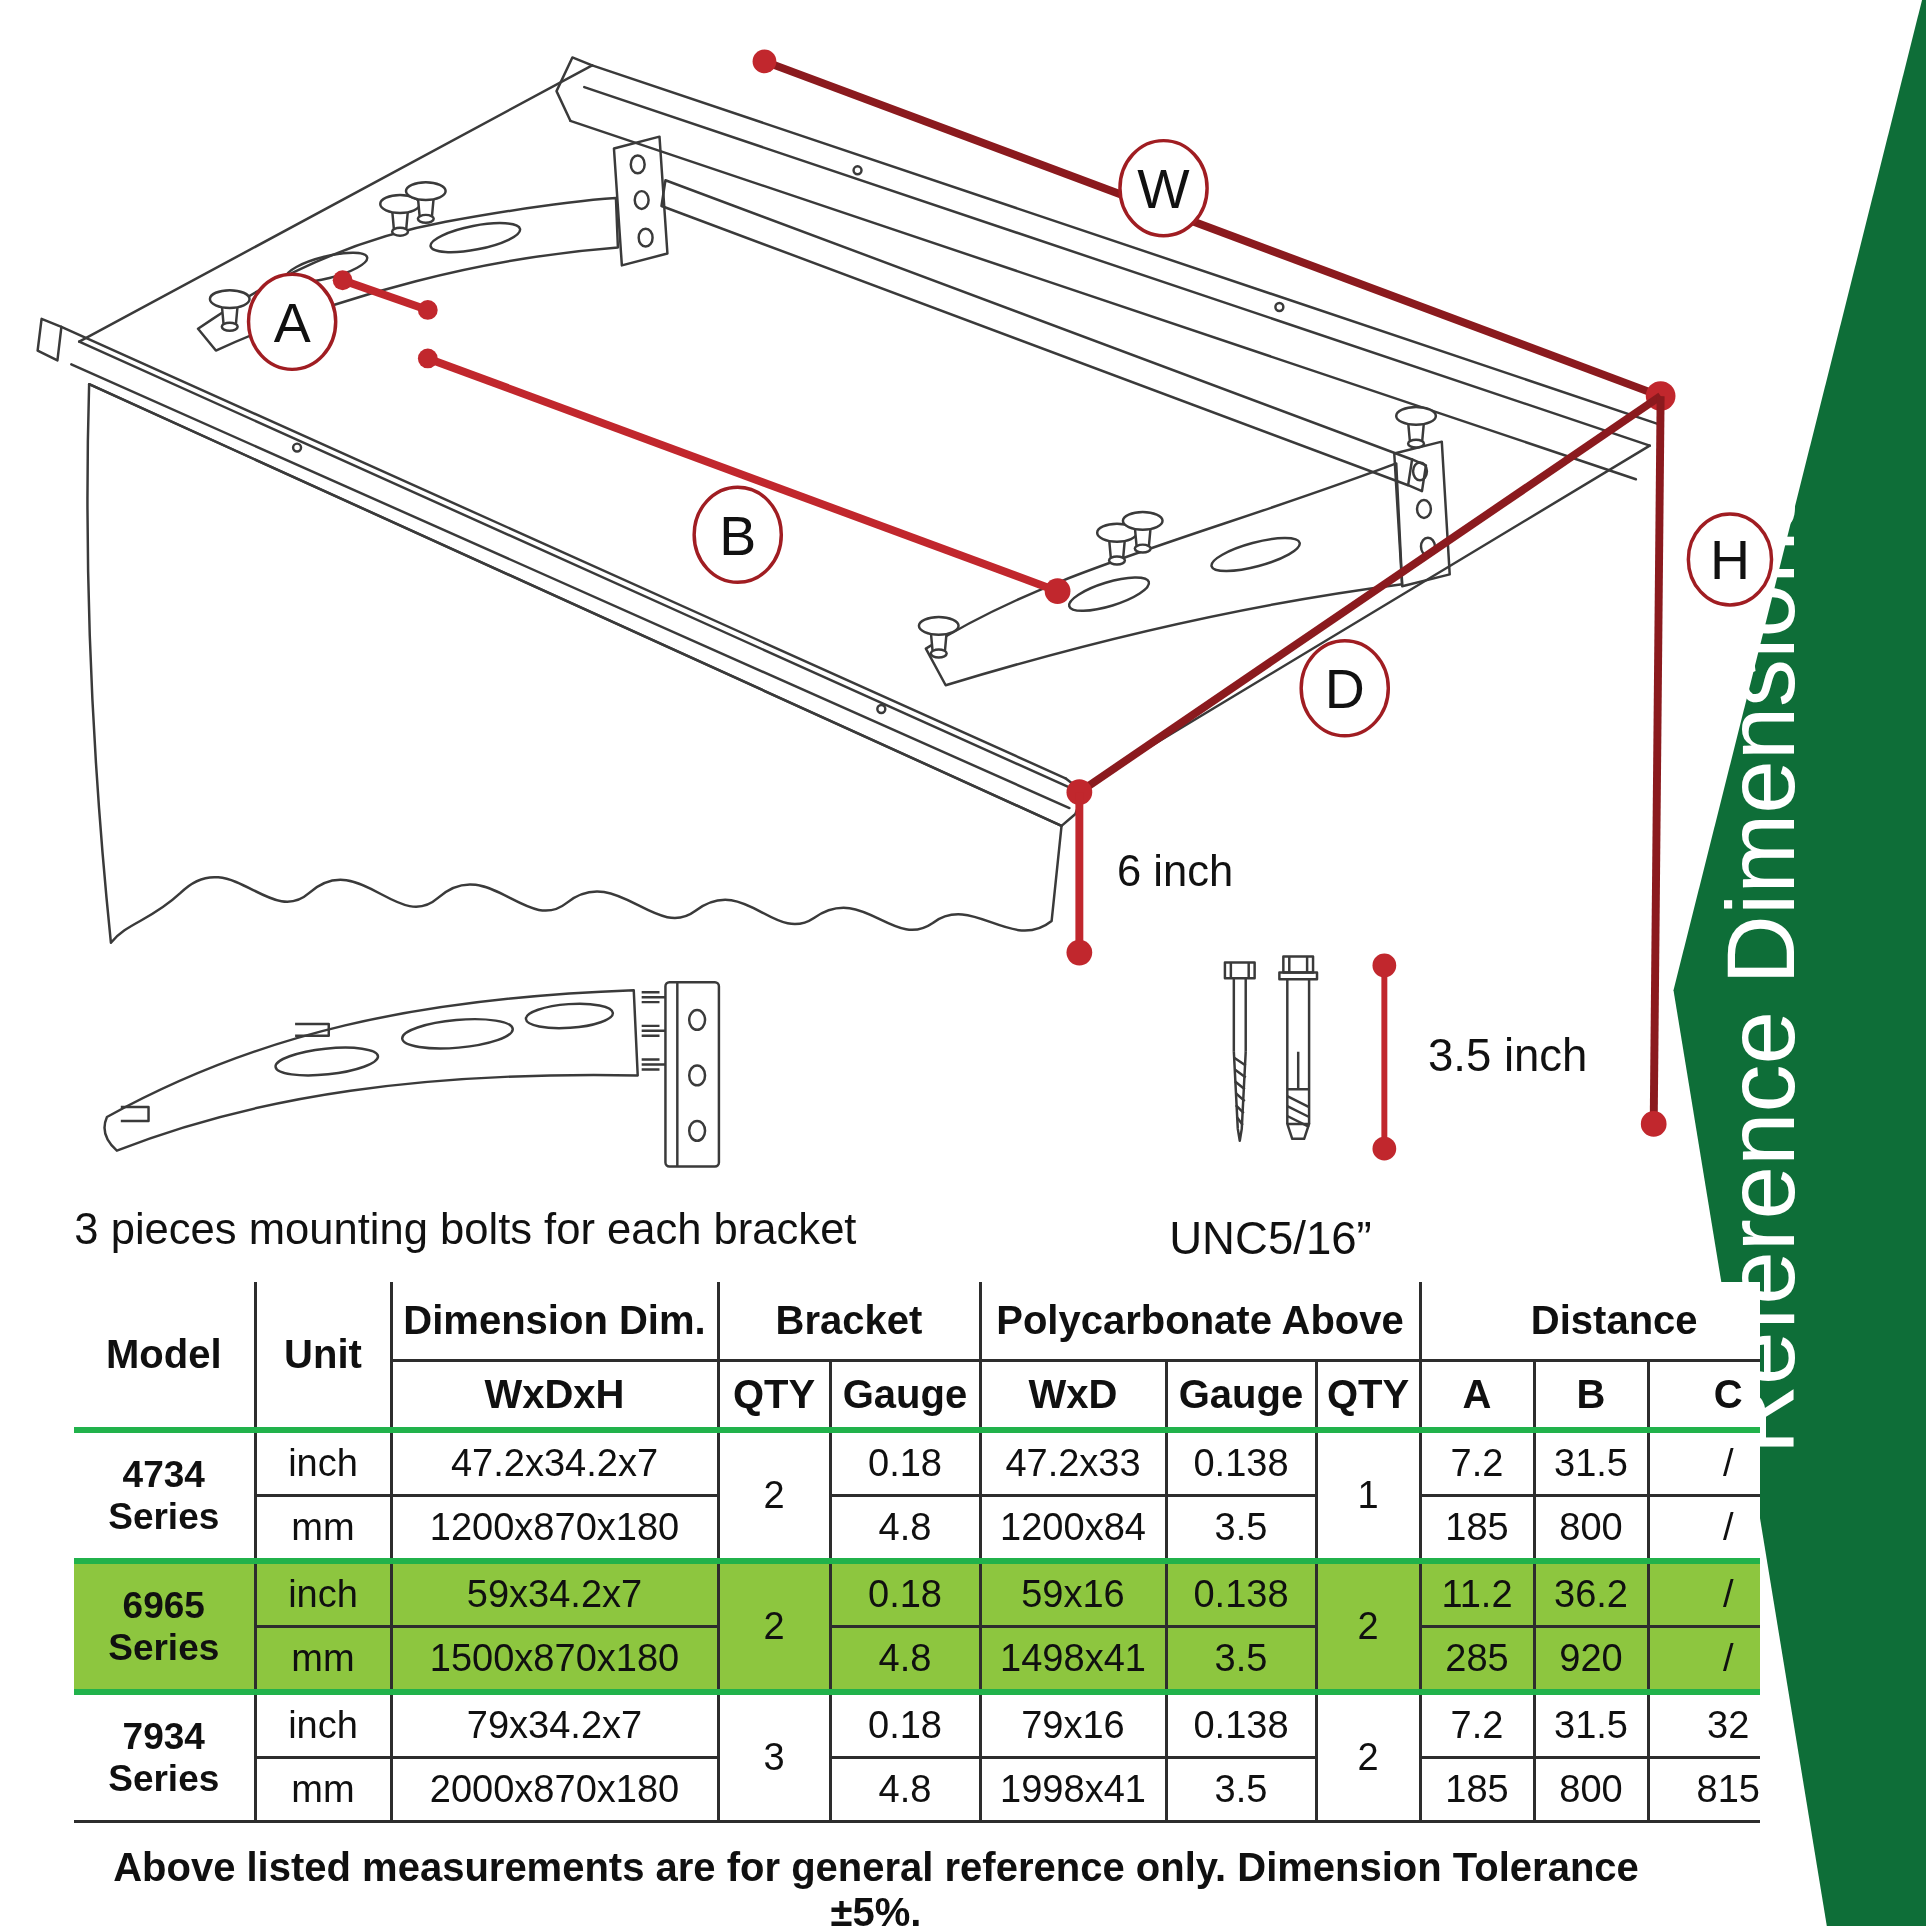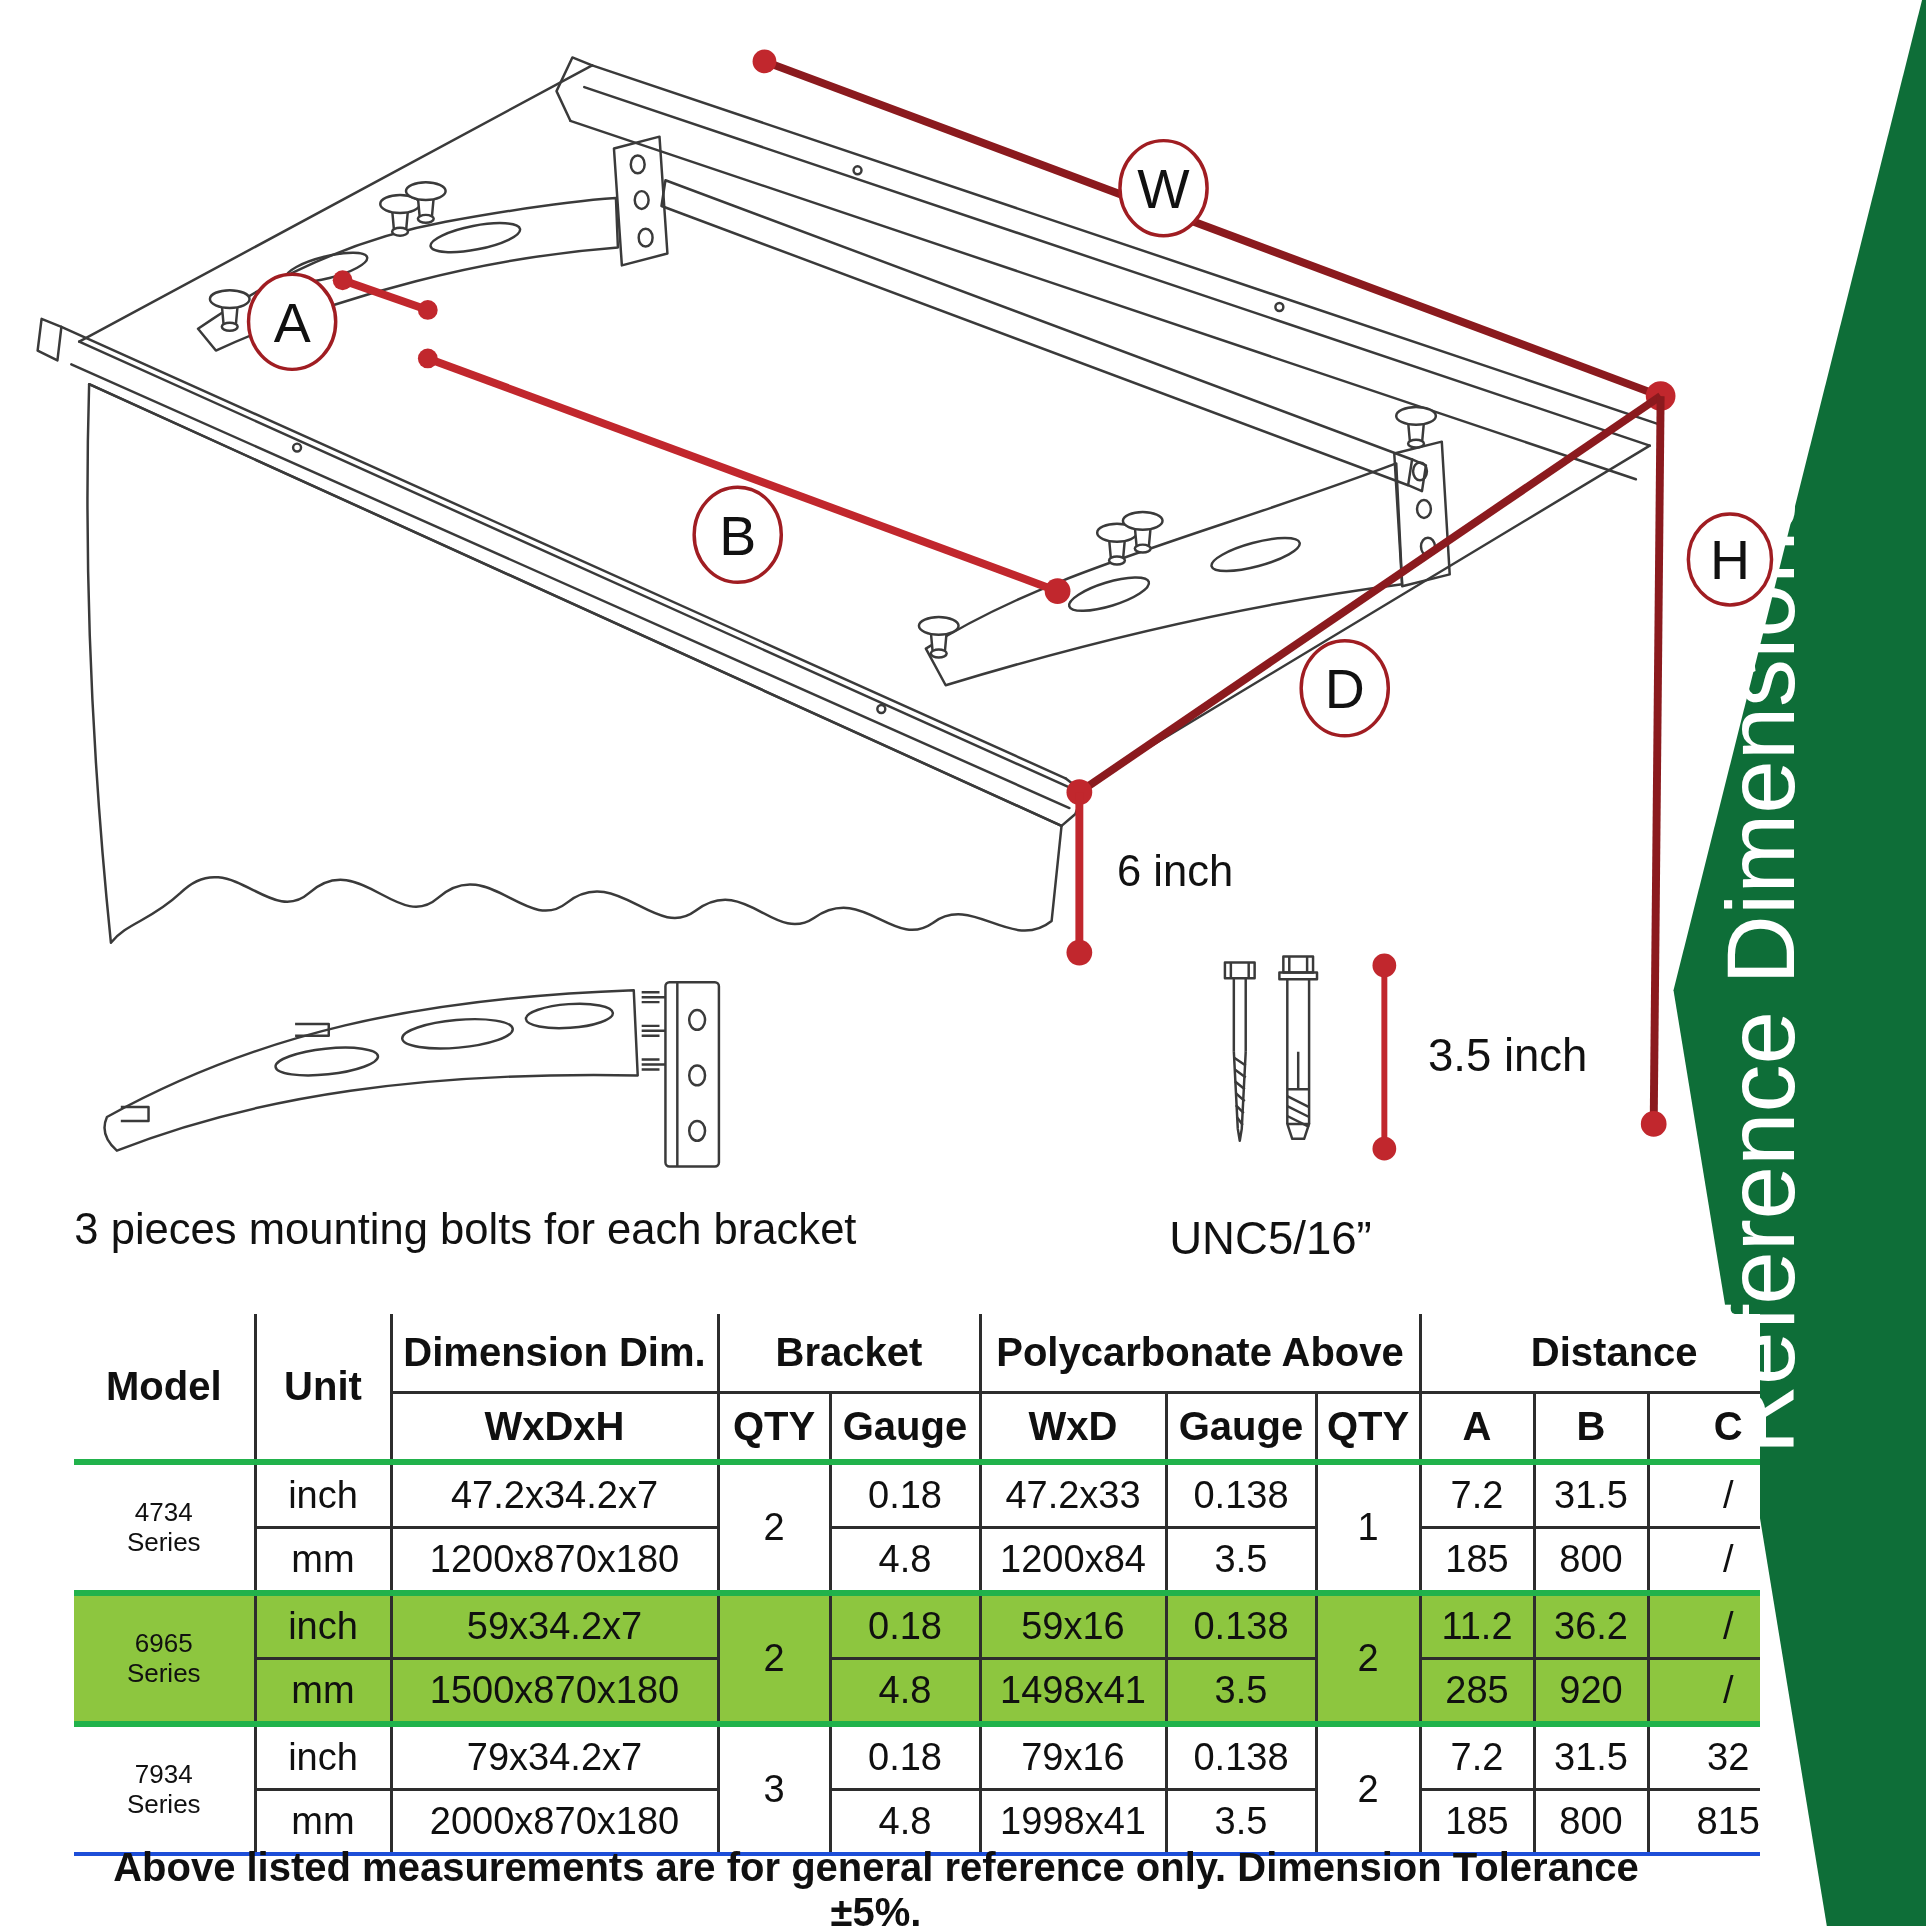--- a/index.html
+++ b/index.html
@@ -1,32 +1,32 @@
 <!DOCTYPE html>
 <html><head>
 <meta charset="utf-8">
 <style>
   html,body{margin:0;padding:0;background:#fff;}
   body{width:1927px;height:1927px;overflow:hidden;font-family:"Liberation Sans",sans-serif;}
   #stage{position:relative;width:1927px;height:1927px;background:#fff;}
   #artwork{position:absolute;left:0;top:0;z-index:1;}
   #artwork text{font-family:"Liberation Sans",sans-serif;fill:#111;}
-  .spec-table{position:absolute;left:74px;top:1314px;z-index:2;border-collapse:collapse;table-layout:fixed;
-    border-bottom:4px solid #1d4ed8;}
+  .spec-table{position:absolute;left:74px;top:1282px;z-index:2;border-collapse:collapse;table-layout:fixed;
+    border-bottom:2px solid #1d4ed8;}
   .spec-table th,.spec-table td{border:3px solid #2d2d2d;text-align:center;vertical-align:middle;
     padding:0;font-size:38px;color:#101010;line-height:1.12;background:#fff;}
   .spec-table th{font-weight:bold;font-size:40px;}
   .spec-table tr.h1 th{border-top:none;height:77px;}
   .spec-table tr.h2 th{height:65px;margin-top:22px;}
   .spec-table tr.body td{height:61px;}
   .spec-table .noL{border-left:none;}
   .spec-table .noR{border-right:none;padding-left:47px;}
   .spec-table tr.hl td{background:#8dc63f;}
   .spec-table .gt{border-top:6px solid #21b24b;}
-  .model-cell span{display:block;font-size:26px;}
+  .model-cell span{display:block;font-size:37px;font-weight:bold;}
   .footer-note{position:absolute;left:74px;top:1845px;width:1604px;z-index:2;text-align:center;
     font-size:40px;font-weight:bold;color:#101010;}
 </style>
 </head>
 <body>
 
 <div id="stage">
 
 <svg id="artwork" width="1927" height="1927" viewBox="0 0 1946 1946" xmlns="http://www.w3.org/2000/svg">
 

